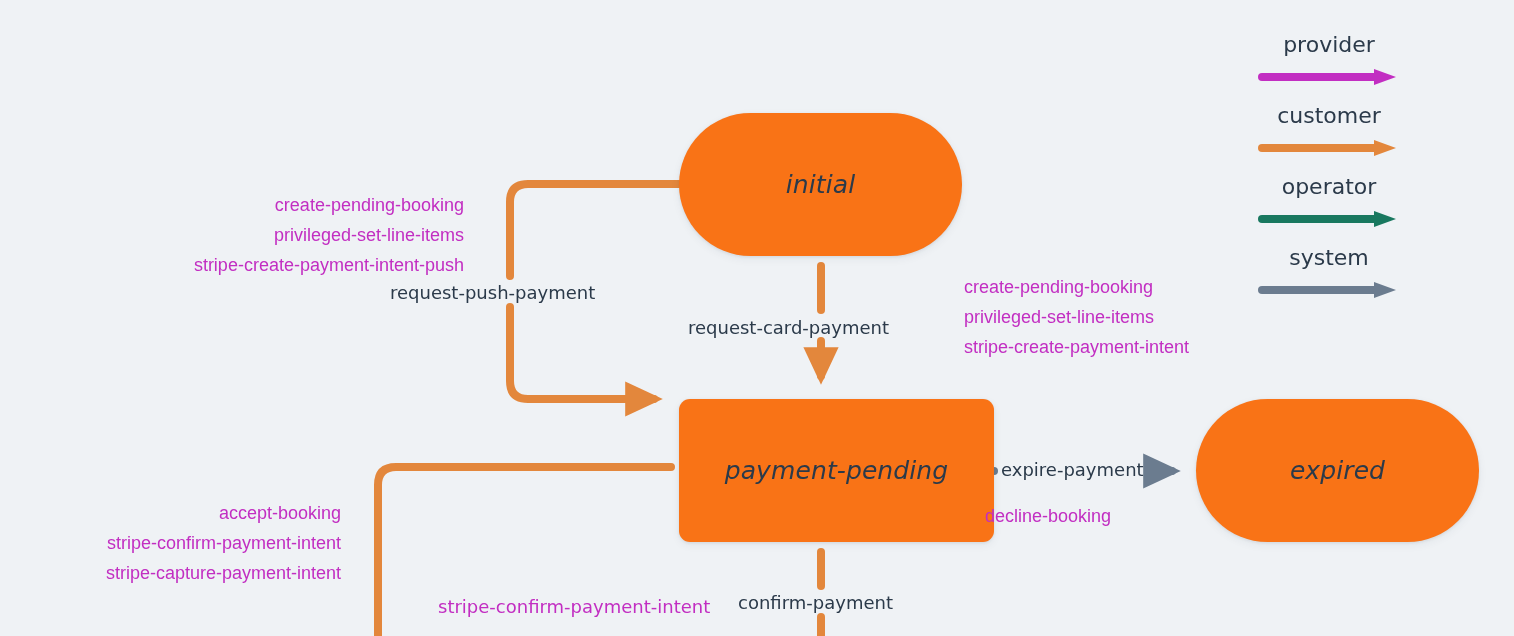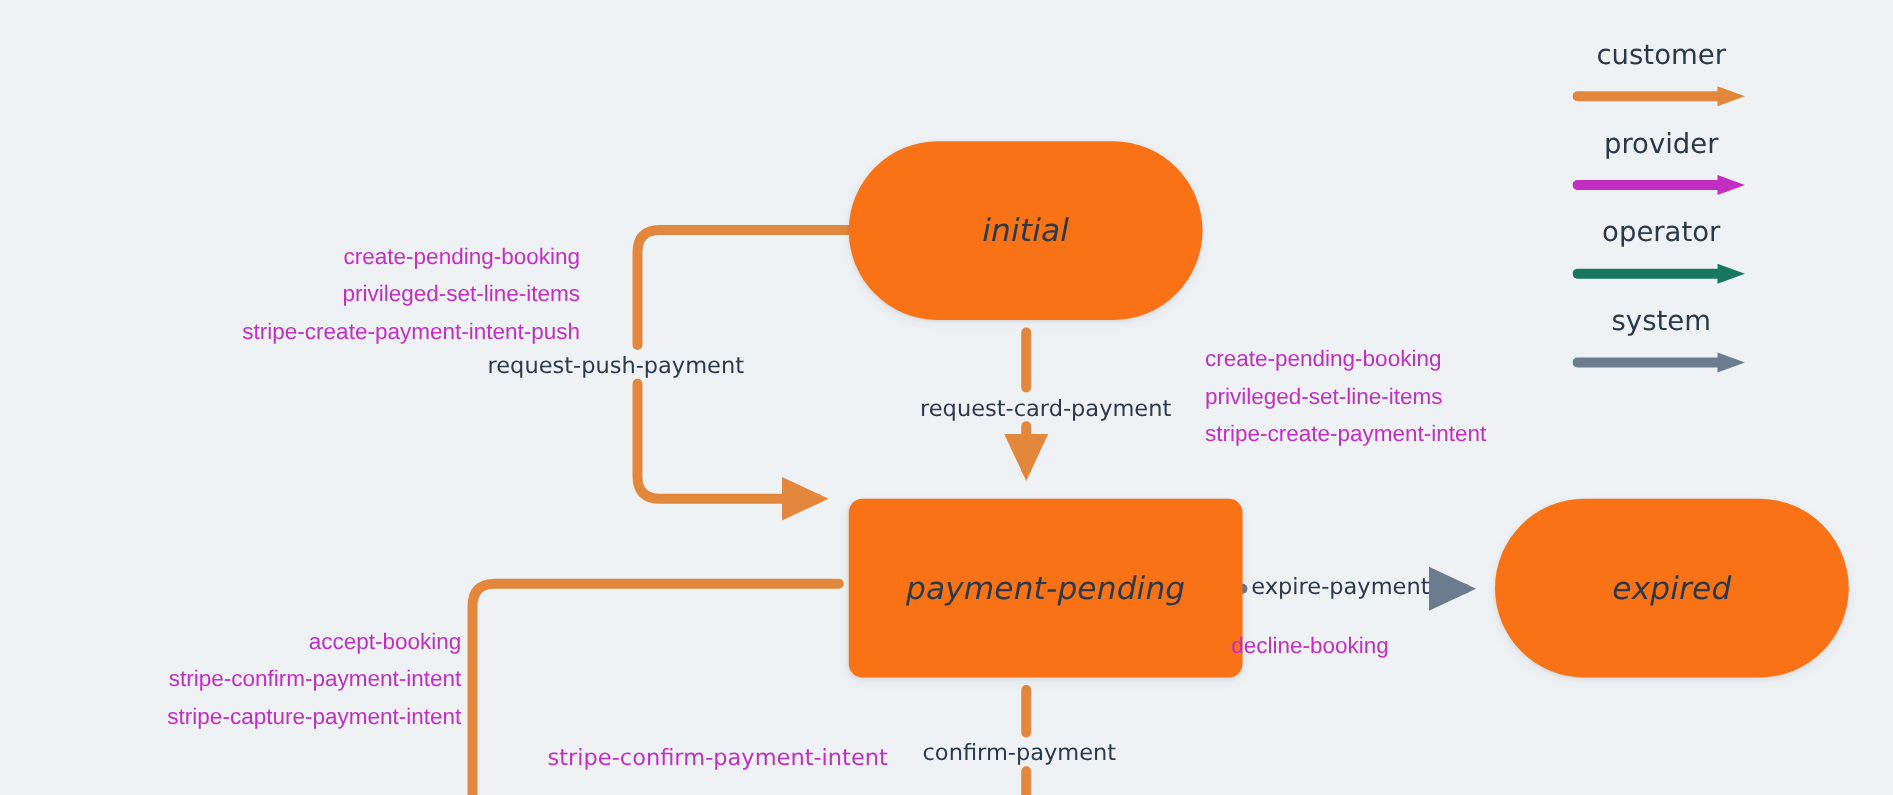--- a/index.html
+++ b/index.html
@@ -92,22 +92,22 @@
     white-space: nowrap;
     line-height: 30px;
   }
   .ta-right { align-items: flex-end; }
   .ta-left  { align-items: flex-start; }
 
   
   #lbl-push-actions   { left: 0px;   top: 190px; width: 464px; }
   #lbl-push-event     { left: 390px; top: 284px; }
   #lbl-card-actions   { left: 964px; top: 272px; width: 420px; }
-  #lbl-card-event     { left: 736px; top: 319px; }
-  #lbl-accept-actions { left: 0px;   top: 498px; width: 341px; padding-left: 28px; }
+  #lbl-card-event     { left: 688px; top: 319px; }
+  #lbl-accept-actions { left: 0px;   top: 498px; width: 341px; }
   #lbl-decline-actions{ left: 985px; top: 501px; width: 420px; }
   #lbl-expire-event   { left: 1001px;top: 461px; }
   #lbl-confirm-action { left: 438px; top: 592px; }
   #lbl-confirm-event  { left: 738px; top: 594px; }
 
   
   #legend {
     position: absolute;
     left: 1258px;
     top: 32px;
@@ -212,40 +212,40 @@
     <span>stripe-confirm-payment-intent</span>
     <span>stripe-capture-payment-intent</span>
   </div>
 
   <div class="alabel" id="lbl-confirm-action">stripe-confirm-payment-intent</div>
   <div class="elabel" id="lbl-confirm-event">confirm-payment</div>
 
   <div id="legend">
 
     <div class="legend-row">
+      <div class="legend-text">provider</div>
+      <div class="legend-arrow">
+        <svg width="142" height="18" viewBox="0 0 142 18" xmlns="http://www.w3.org/2000/svg">
+          <line x1="4" y1="9" x2="118" y2="9" stroke="#c22ec2" stroke-width="8" stroke-linecap="round"></line>
+          <path d="M 116 1 L 138 9 L 116 17 z" fill="#c22ec2"></path>
+        </svg>
+      </div>
+    </div>
+
+    <div class="legend-row">
       <div class="legend-text">customer</div>
       <div class="legend-arrow">
         <svg width="142" height="18" viewBox="0 0 142 18" xmlns="http://www.w3.org/2000/svg">
           <line x1="4" y1="9" x2="118" y2="9" stroke="#e3873c" stroke-width="8" stroke-linecap="round"></line>
           <path d="M 116 1 L 138 9 L 116 17 z" fill="#e3873c"></path>
         </svg>
       </div>
     </div>
 
     <div class="legend-row">
-      <div class="legend-text">provider</div>
-      <div class="legend-arrow">
-        <svg width="142" height="18" viewBox="0 0 142 18" xmlns="http://www.w3.org/2000/svg">
-          <line x1="4" y1="9" x2="118" y2="9" stroke="#c22ec2" stroke-width="8" stroke-linecap="round"></line>
-          <path d="M 116 1 L 138 9 L 116 17 z" fill="#c22ec2"></path>
-        </svg>
-      </div>
-    </div>
-
-    <div class="legend-row">
       <div class="legend-text">operator</div>
       <div class="legend-arrow">
         <svg width="142" height="18" viewBox="0 0 142 18" xmlns="http://www.w3.org/2000/svg">
           <line x1="4" y1="9" x2="118" y2="9" stroke="#18785f" stroke-width="8" stroke-linecap="round"></line>
           <path d="M 116 1 L 138 9 L 116 17 z" fill="#18785f"></path>
         </svg>
       </div>
     </div>
 
     <div class="legend-row">

